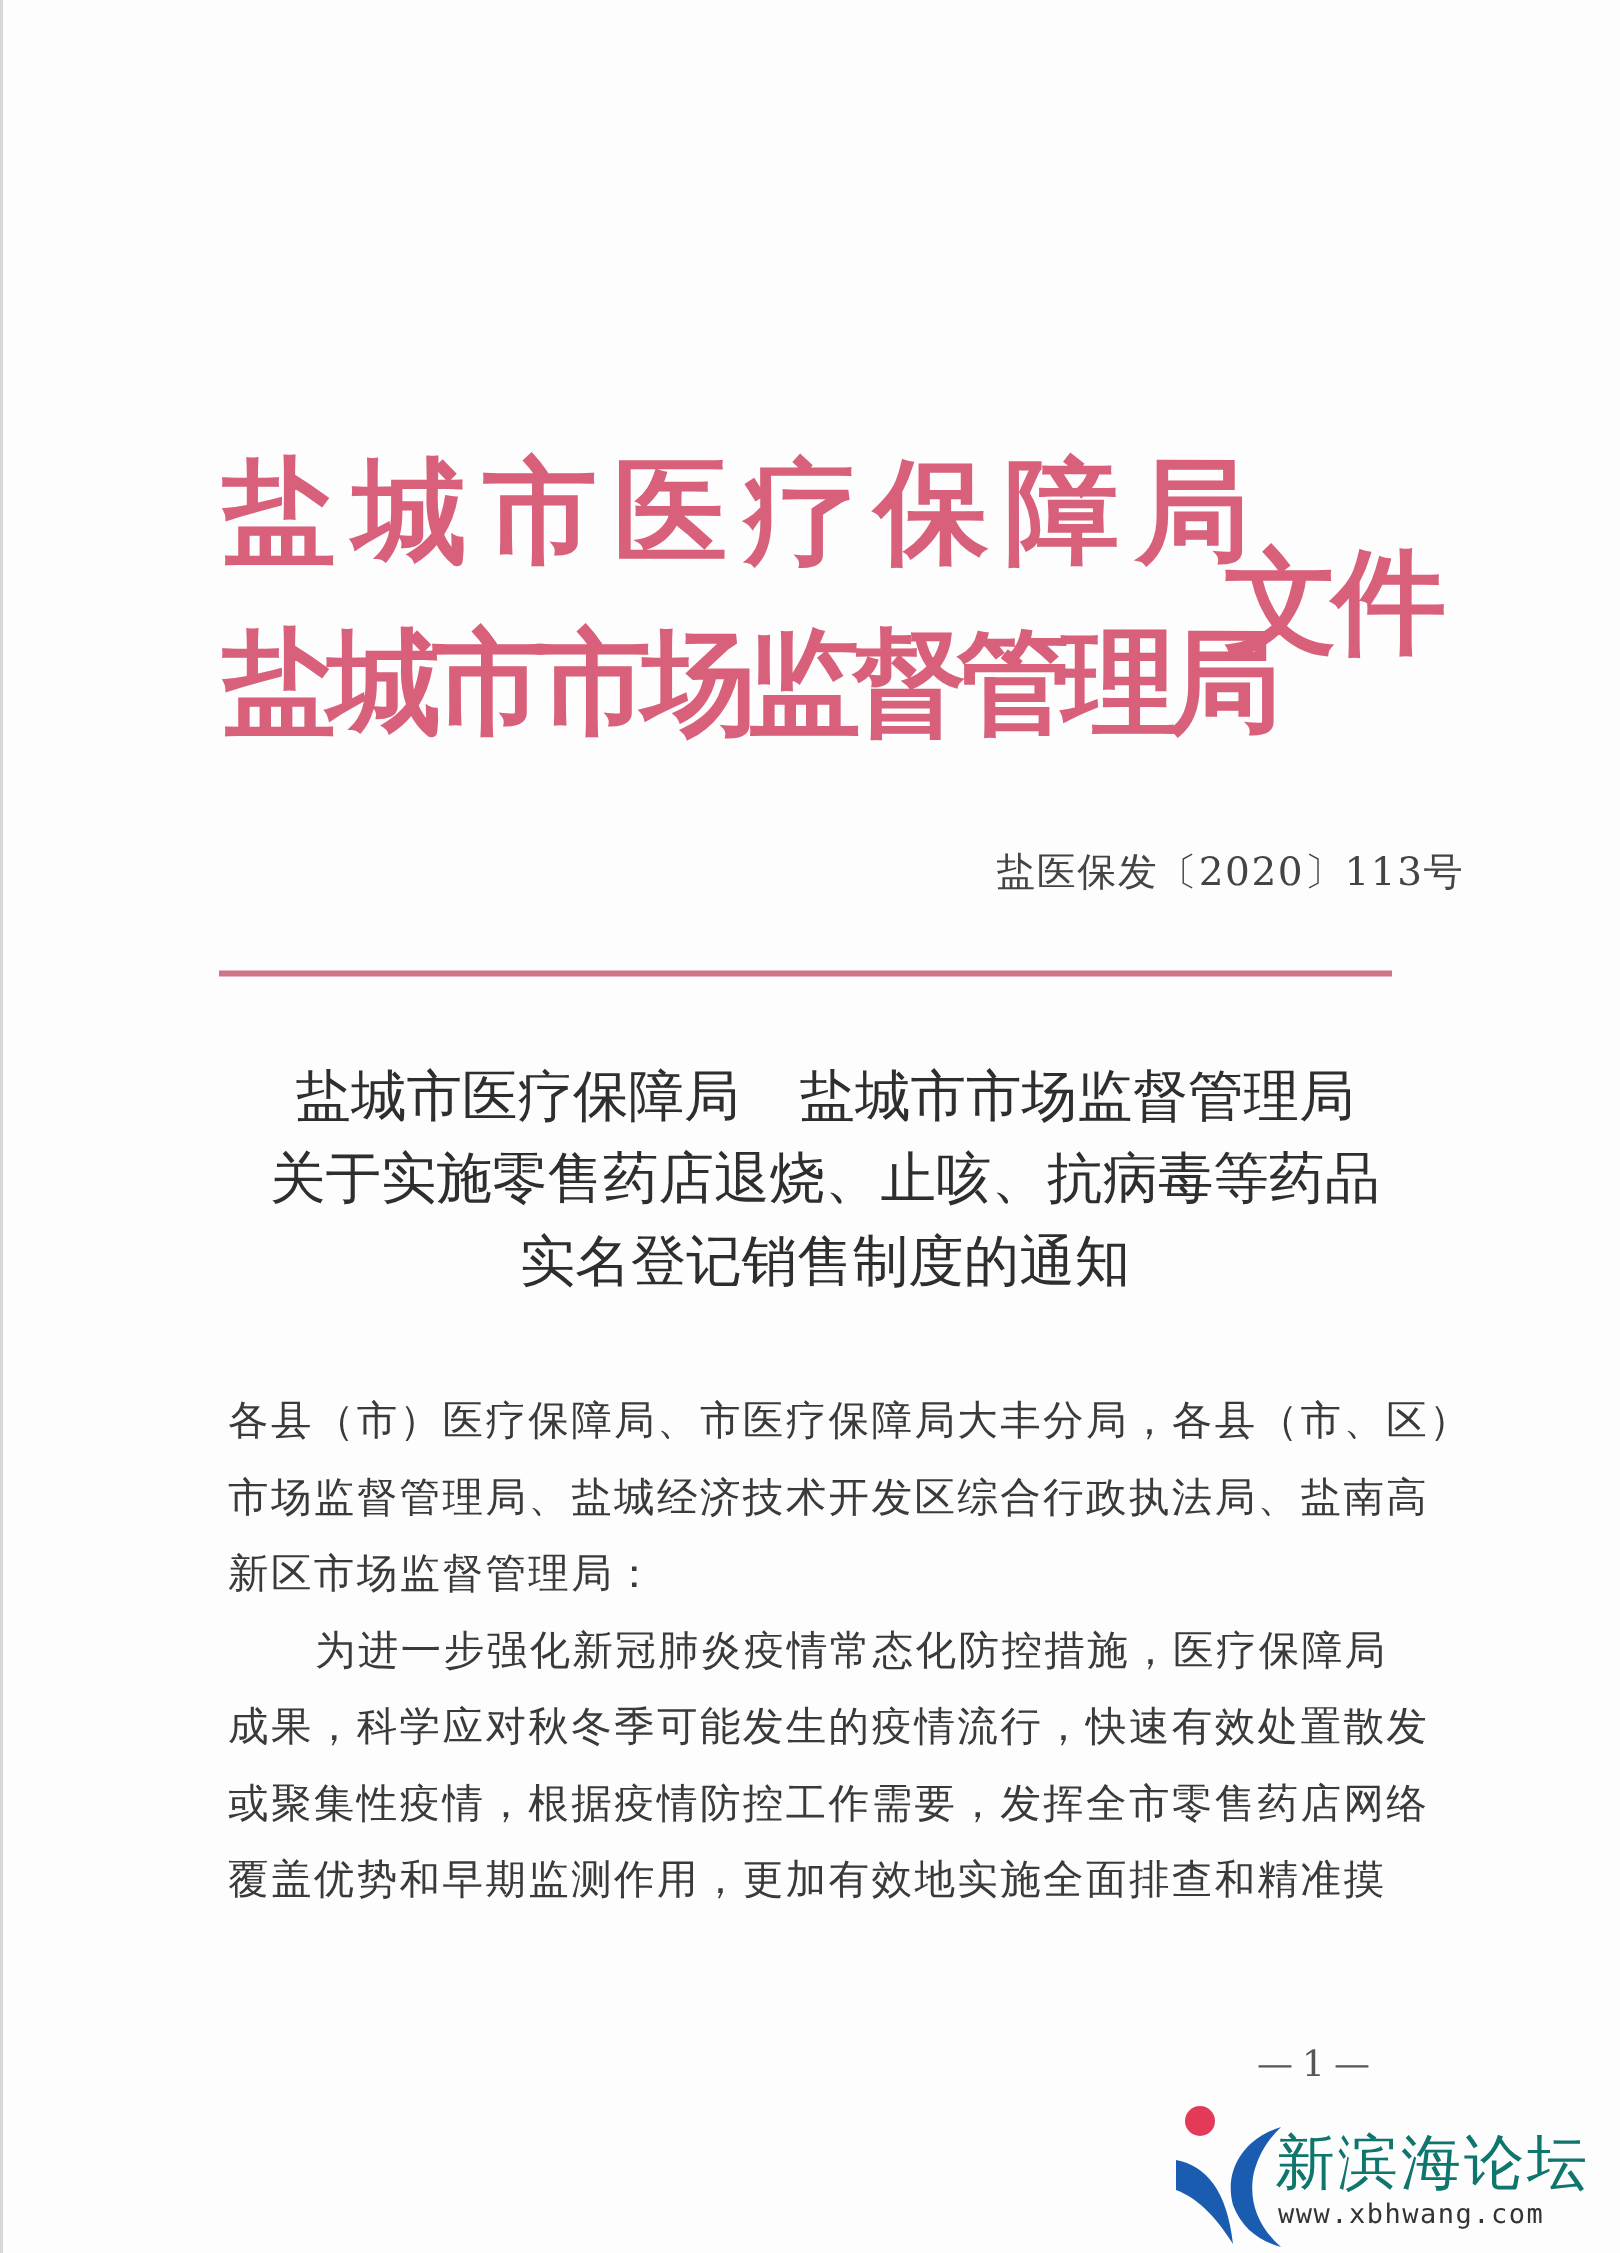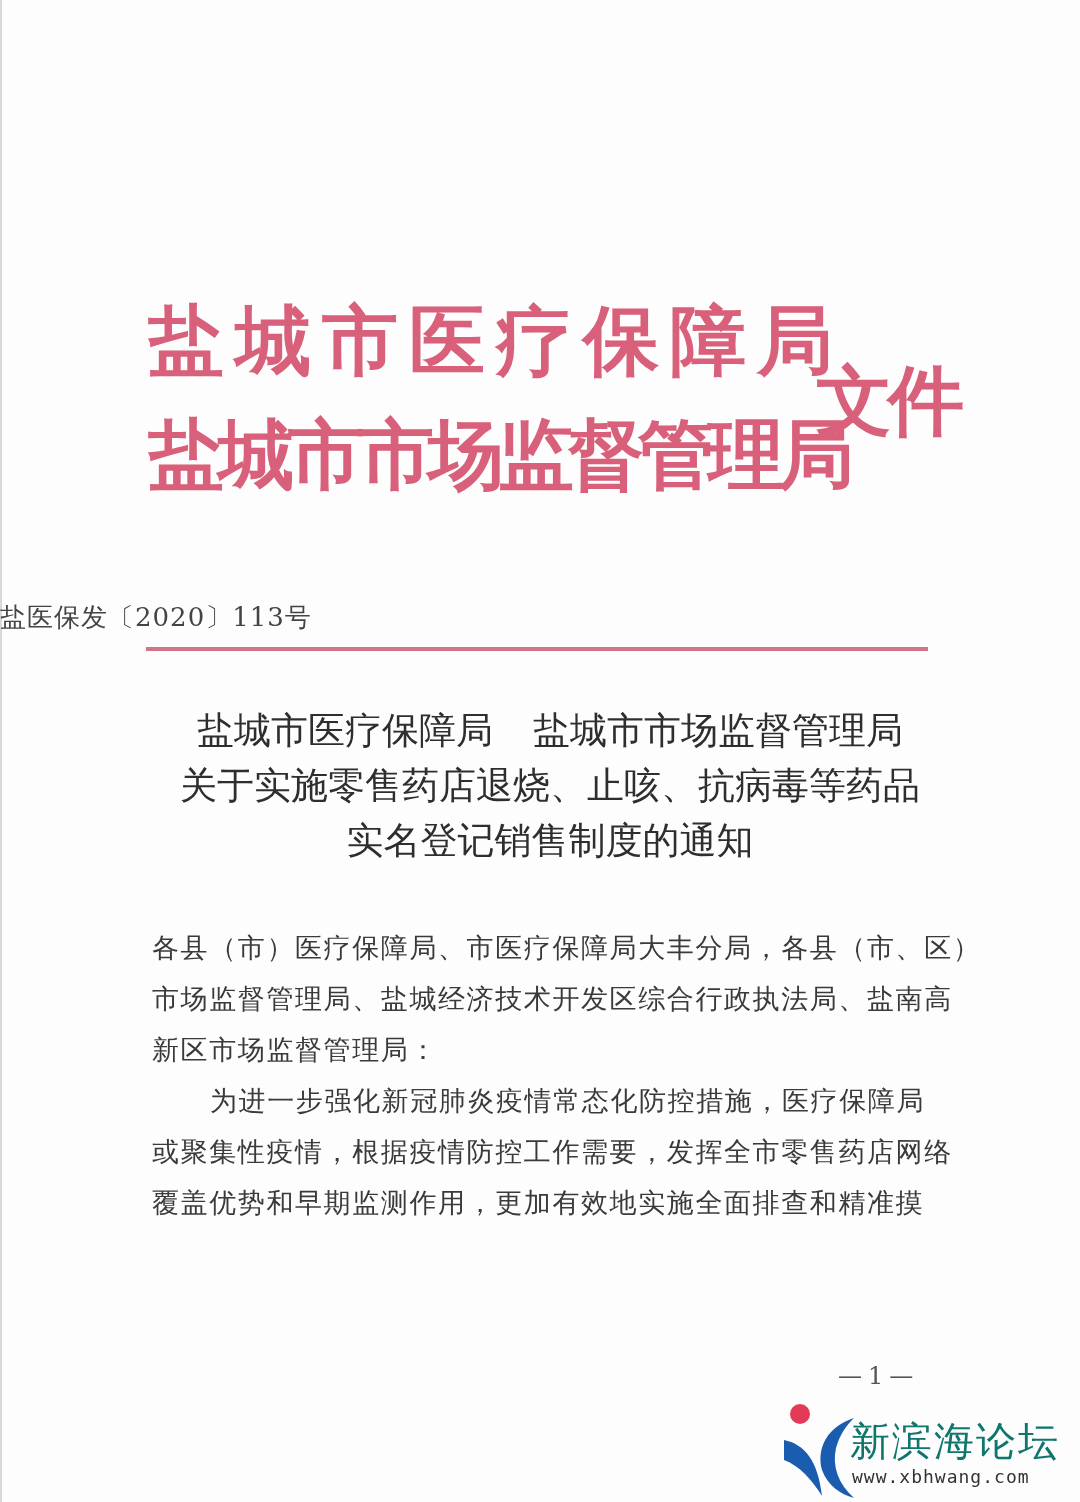--- a/index.html
+++ b/index.html
@@ -56,22 +56,22 @@
     font-weight: bold;
     font-size: 76px;
     line-height: 90px;
     letter-spacing: -4px;
     white-space: nowrap;
   }
   .doc-number {
     position: absolute;
     left: 0;
     width: 976px;
-    top: 600px;
-    text-align: left;
+    top: 564px;
+    text-align: right;
     font-size: 26px;
     color: #444;
     letter-spacing: 1px;
   }
   .red-rule {
     position: absolute;
     left: 146px;
     top: 647px;
     width: 782px;
     height: 4px;
@@ -181,20 +181,21 @@
 </div>
 
 <div class="body-block">
   <p class="para">
     <span class="row">各县（市）医疗保障局、市医疗保障局大丰分局，各县（市、区）</span>
     <span class="row">市场监督管理局、盐城经济技术开发区综合行政执法局、盐南高</span>
     <span class="row">新区市场监督管理局：</span>
   </p>
   <p class="para indent">
     <span class="row first">为进一步强化新冠肺炎疫情常态化防控措施，医疗保障局</span>
+    <span class="row">成果，科学应对秋冬季可能发生的疫情流行，快速有效处置散发</span>
     <span class="row">或聚集性疫情，根据疫情防控工作需要，发挥全市零售药店网络</span>
     <span class="row">覆盖优势和早期监测作用，更加有效地实施全面排查和精准摸</span>
   </p>
 </div>
 
 <div class="page-number">—1—</div>
 
 <div class="watermark">
   <svg class="logo" viewBox="0 0 90 100" width="90" height="100">
     <circle cx="18" cy="14" r="10" fill="#e23a57"></circle>

